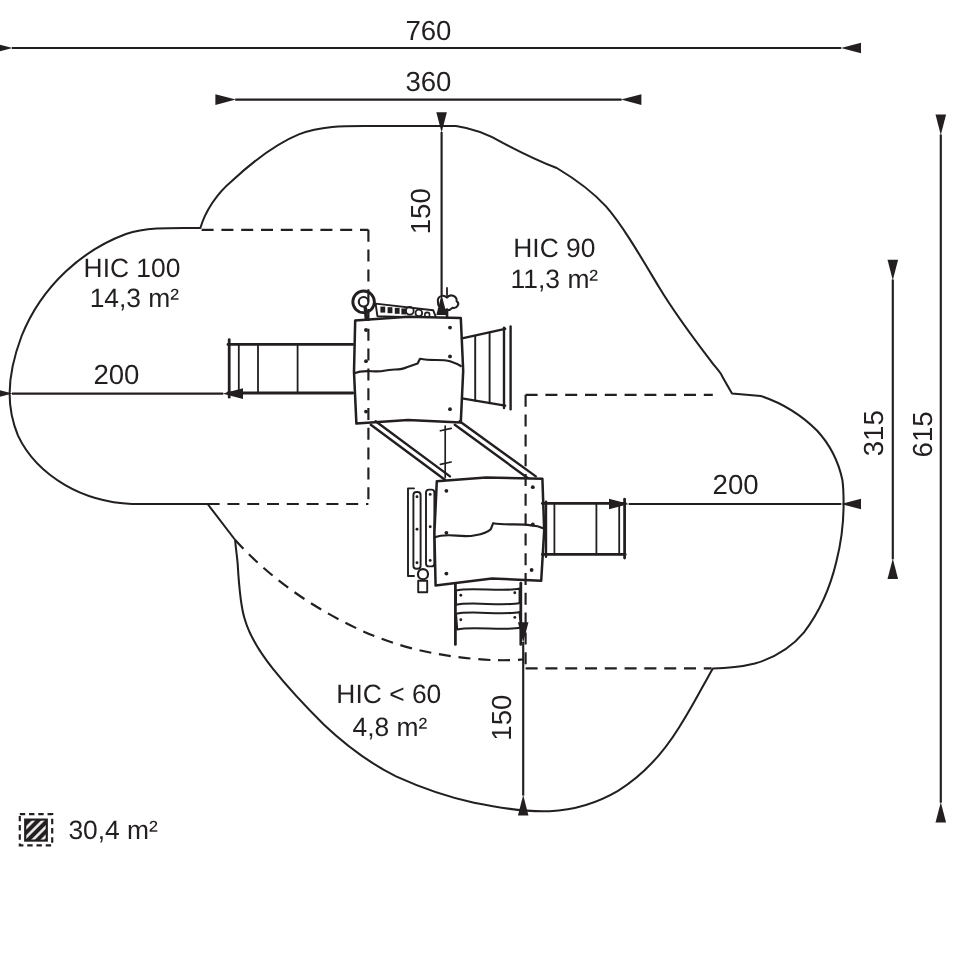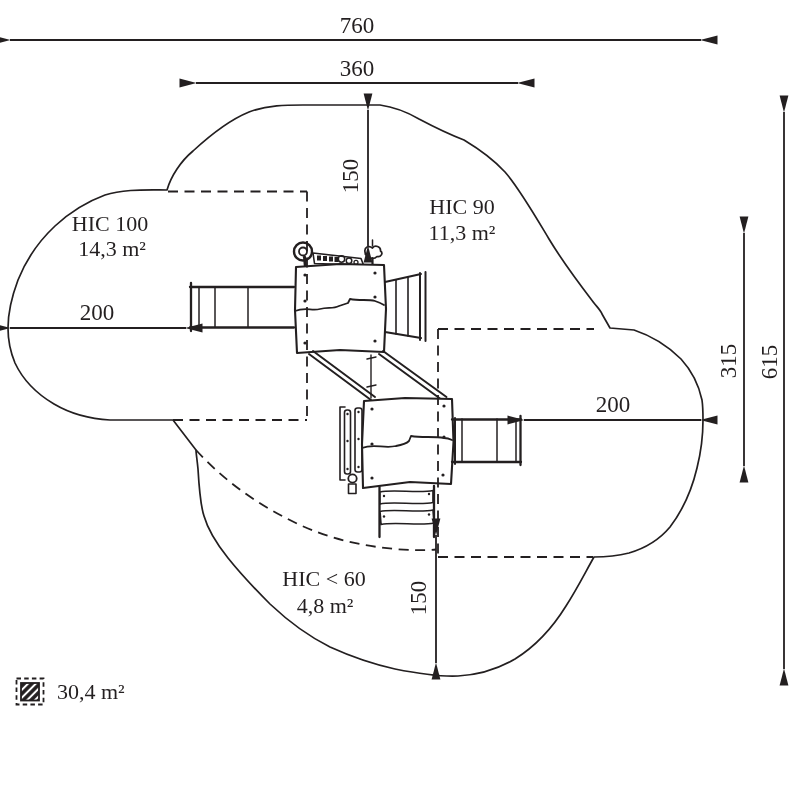--- a/index.html
+++ b/index.html
@@ -1,17 +1,17 @@
 <!DOCTYPE html>
 <html><head>
 <meta charset="utf-8">
 <style>
   html,body{margin:0;padding:0;background:#ffffff;}
   .page{position:relative;width:800px;height:800px;background:#ffffff;overflow:hidden;
-        font-family:Liberation Serif, serif;}
+        font-family:Liberation Sans, sans-serif;}
   svg{display:block;}
   text{fill:#231f20;}
   .dim-num{font-size:23px;}
   .zone-lbl{font-size:22px;}
   .legend-lbl{font-size:22px;}
 </style>
 </head>
 <body>
 
 <div class="page">

